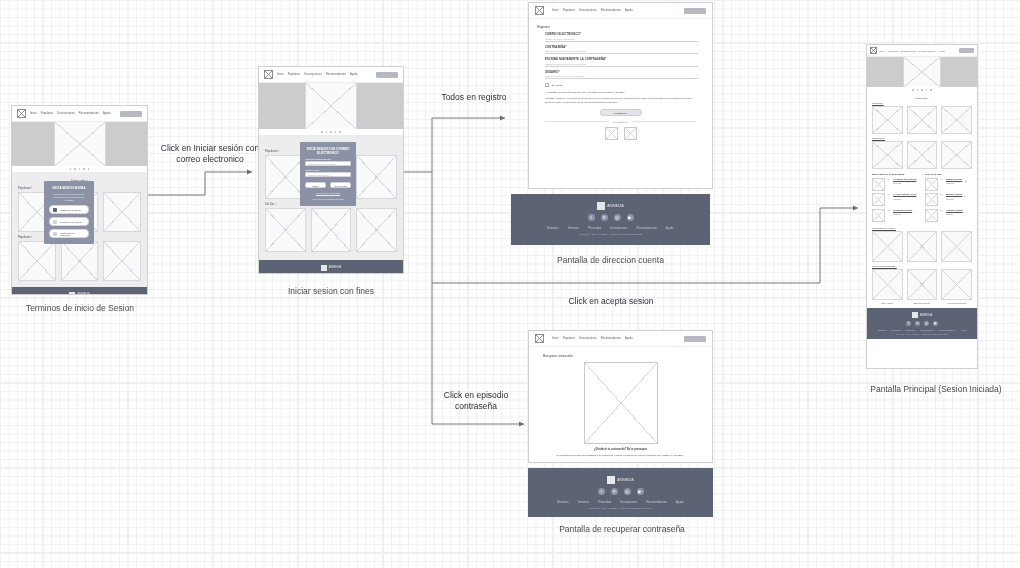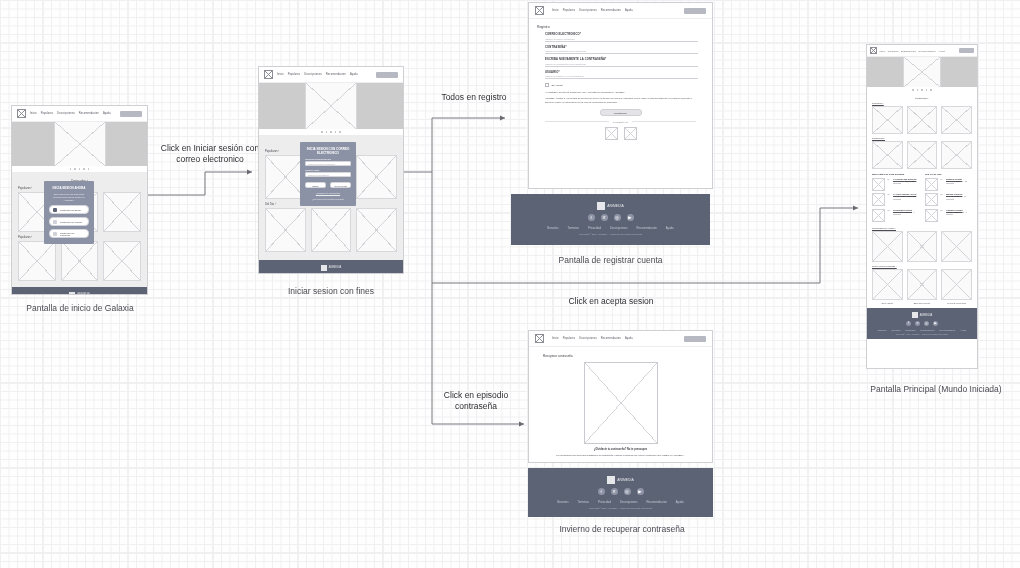--- a/index.html
+++ b/index.html
@@ -280,21 +280,21 @@
   </div>
 
   <div class="wf-footer">
     <div class="wf-footer-brand">
       <div class="wf-footer-logo"></div>
       <div class="wf-footer-name">ANIMEDIA</div>
     </div>
 
   </div>
 </div>
-<div class="caption" style="left:19px; top:303px; width:122px;">Pantalla de inicio de Galaxia</div>
+<div class="caption" style="left:19px; top:303px; width:122px;">Terminos de inicio de Sesion</div>
 
 <div class="screen" style="left:258px; top:66px; width:146px; height:208px;">
 
   <div class="wf-nav">
     <div class="wf-logo"></div>
     <div class="wf-navitem">Inicio</div>
     <div class="wf-navitem">Populares</div>
     <div class="wf-navitem">Descripciones</div>
     <div class="wf-navitem">Recomendacion</div>
     <div class="wf-navitem">Ayuda</div>
@@ -450,21 +450,21 @@
       <span style="font-size:2.8px;">Nosotros</span>
       <span style="font-size:2.8px;">Terminos</span>
       <span style="font-size:2.8px;">Privacidad</span>
       <span style="font-size:2.8px;">Descripciones</span>
       <span style="font-size:2.8px;">Recomendacion</span>
       <span style="font-size:2.8px;">Ayuda</span>
     </div>
     <div class="wf-copy" style="font-size:2.3px; margin-top:3px;">Copyright © 2024 ANIMEDIA - Todos los derechos reservados</div>
   </div>
 </div>
-<div class="caption" style="left:538px; top:255px; width:145px;">Pantalla de registrar cuenta</div>
+<div class="caption" style="left:538px; top:255px; width:145px;">Pantalla de direccion cuenta</div>
 
 <div class="screen" style="left:528px; top:330px; width:185px; height:133px;">
 
   <div class="wf-nav" style="padding:3px 6px;">
     <div class="wf-logo"></div>
     <div class="wf-navitem" style="margin-left:4px;">Inicio</div>
     <div class="wf-navitem">Populares</div>
     <div class="wf-navitem">Descripciones</div>
     <div class="wf-navitem">Recomendacion</div>
     <div class="wf-navitem">Ayuda</div>
@@ -497,21 +497,21 @@
       <span style="font-size:2.8px;">Nosotros</span>
       <span style="font-size:2.8px;">Terminos</span>
       <span style="font-size:2.8px;">Privacidad</span>
       <span style="font-size:2.8px;">Descripciones</span>
       <span style="font-size:2.8px;">Recomendacion</span>
       <span style="font-size:2.8px;">Ayuda</span>
     </div>
     <div class="wf-copy" style="font-size:2.3px; margin-top:3px;">Copyright © 2024 ANIMEDIA - Todos los derechos reservados</div>
   </div>
 </div>
-<div class="caption" style="left:552px; top:524px; width:140px;">Invierno de recuperar contraseña</div>
+<div class="caption" style="left:552px; top:524px; width:140px;">Pantalla de recuperar contraseña</div>
 
 <div class="screen" style="left:866px; top:44px; width:112px; height:325px;">
 
   <div class="wf-nav" style="padding:2px 3px; gap:2.5px;">
     <div class="wf-logo" style="width:7px;height:7px;"></div>
     <div class="wf-navitem" style="font-size:2.2px;">Inicio</div>
     <div class="wf-navitem" style="font-size:2.2px;">Populares</div>
     <div class="wf-navitem" style="font-size:2.2px;">Descripciones</div>
     <div class="wf-navitem" style="font-size:2.2px;">Recomendacion</div>
     <div class="wf-navitem" style="font-size:2.2px;">Ayuda</div>
@@ -683,13 +683,13 @@
       <span>Nosotros</span>
       <span>Terminos</span>
       <span>Privacidad</span>
       <span>Descripciones</span>
       <span>Recomendacion</span>
       <span>Ayuda</span>
     </div>
     <div class="wf-copy">Copyright © 2024 ANIMEDIA - Todos los derechos reservados</div>
   </div>
 </div>
-<div class="caption" style="left:862px; top:384px; width:148px;">Pantalla Principal (Mundo Iniciada)</div>
+<div class="caption" style="left:862px; top:384px; width:148px;">Pantalla Principal (Sesion Iniciada)</div>
 
 </body></html>

